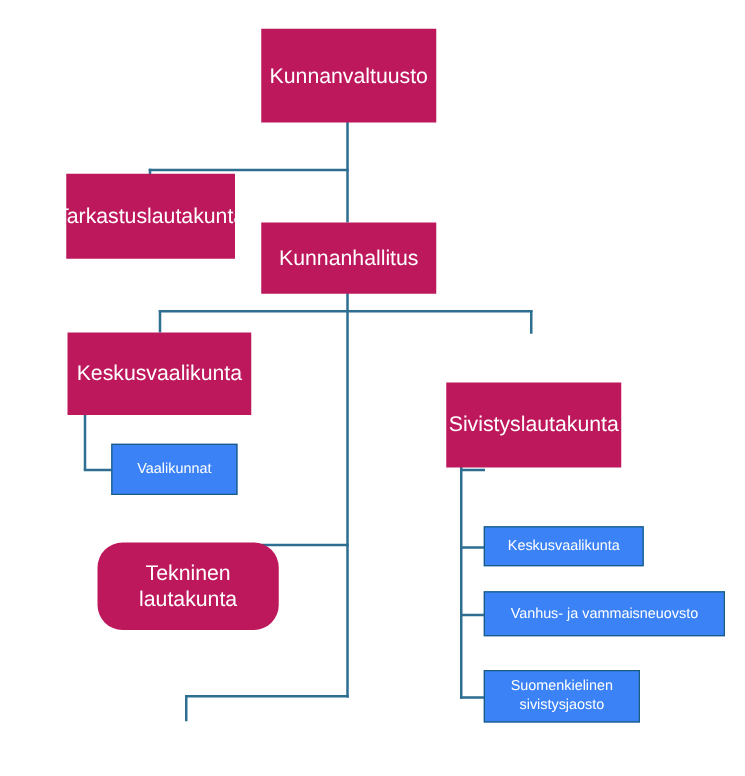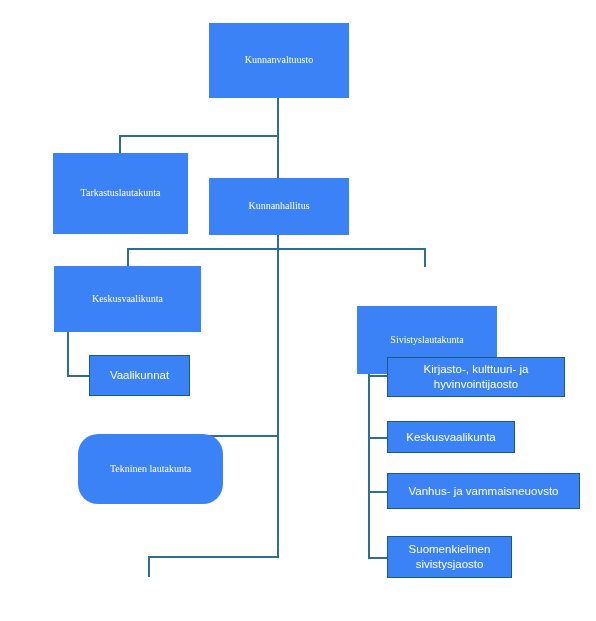--- a/index.html
+++ b/index.html
@@ -21,26 +21,25 @@
     position: absolute;
     box-sizing: border-box;
     display: flex;
     align-items: center;
     justify-content: center;
     text-align: center;
     color: #ffffff;
     z-index: 2;
   }
   .node.primary {
-    background: #3b82f6;
+    background: #be185d;
     border: 0;
-    font-size: 10px;
+    font-size: 17px;
     line-height: 1.25;
     font-weight: 400;
-    font-family: Liberation Serif, serif;
   }
   .node.secondary {
     background: #3b82f6;
     border: 1.5px solid #1a5c80;
     font-size: 11.5px;
     line-height: 1.3;
     font-weight: 400;
   }
   .node .label {
     padding: 0 6px;
@@ -83,21 +82,21 @@
   <div class="conn v" style="left:368px; top:335px; height:224px;"></div>
   <div class="conn h" style="left:368px; top:375px; width:20px;"></div>
   <div class="conn h" style="left:368px; top:437px; width:20px;"></div>
   <div class="conn h" style="left:368px; top:491px; width:20px;"></div>
   <div class="conn h" style="left:368px; top:557px; width:20px;"></div>
 
   <div class="node primary" style="left:209px; top:23px; width:140px; height:75px;">
     <span class="label">Kunnanvaltuusto</span>
   </div>
 
-  <div class="node primary" style="left:53px; top:153px; width:135px; height:81px;">
+  <div class="node primary" style="left:53px; top:139px; width:135px; height:68px;">
     <span class="label">Tarkastuslautakunta</span>
   </div>
 
   <div class="node primary" style="left:209px; top:178px; width:140px; height:57px;">
     <span class="label">Kunnanhallitus</span>
   </div>
 
   <div class="node primary" style="left:54px; top:266px; width:147px; height:66px;">
     <span class="label">Keskusvaalikunta</span>
   </div>
@@ -108,23 +107,20 @@
 
   <div class="node secondary" style="left:89px; top:355px; width:101px; height:41px;">
     <span class="label">Vaalikunnat</span>
   </div>
 
   <div class="node primary" style="left:78px; top:434px; width:145px; height:70px;border-radius:20px;">
     <span class="label">Tekninen lautakunta</span>
   </div>
 
 
-  <div class="node secondary" style="left:387px; top:357px; width:178px; height:40px;">
-    <span class="label">Kirjasto-, kulttuuri- ja hyvinvointijaosto</span>
-  </div>
 
   <div class="node secondary" style="left:387px; top:421px; width:128px; height:32px;">
     <span class="label">Keskusvaalikunta</span>
   </div>
 
   <div class="node secondary" style="left:387px; top:473px; width:193px; height:36px;">
     <span class="label">Vanhus- ja vammaisneuovsto</span>
   </div>
 
   <div class="node secondary" style="left:387px; top:536px; width:125px; height:42px;">

